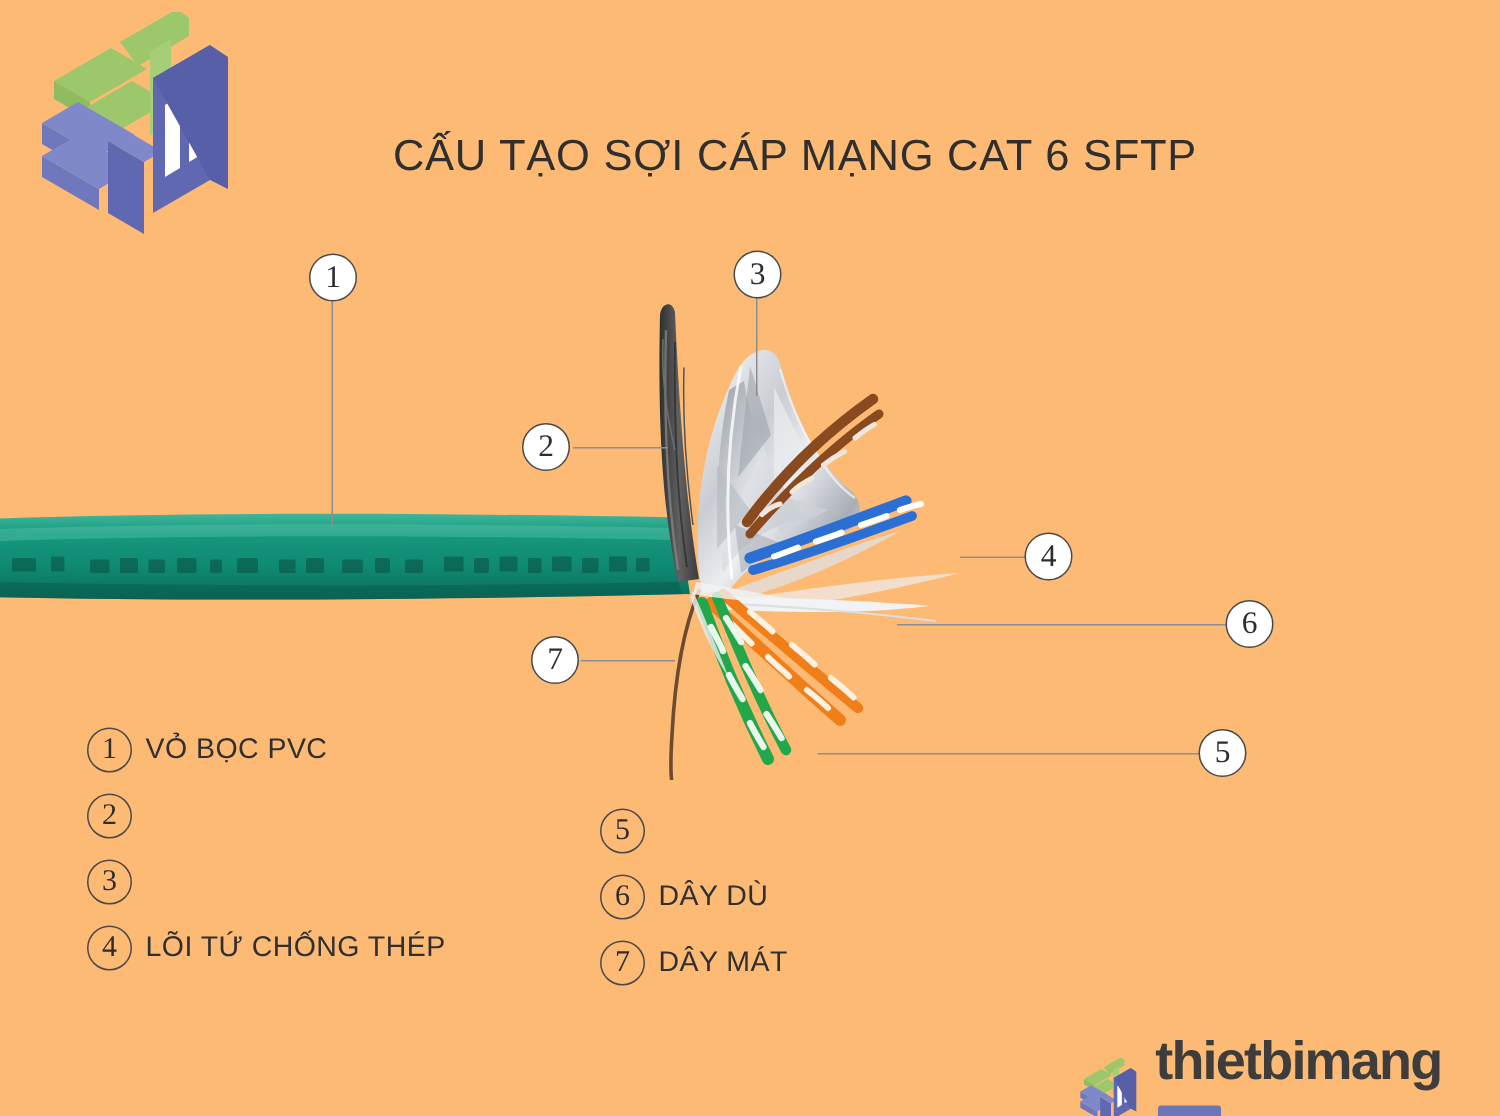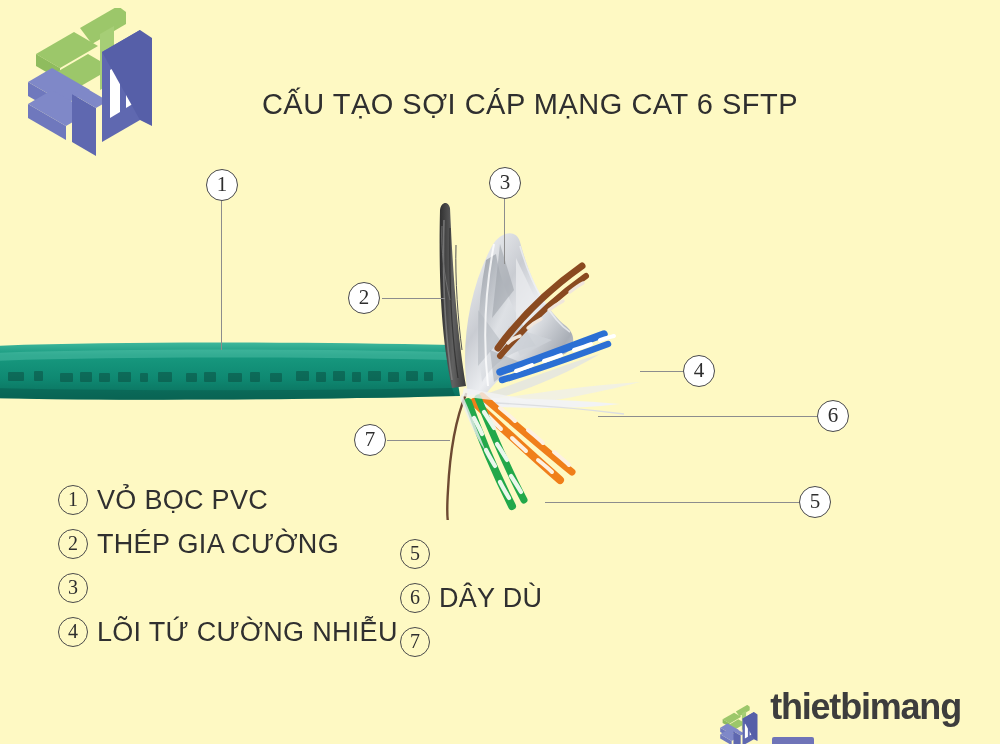--- a/index.html
+++ b/index.html
@@ -7,21 +7,21 @@
     padding: 0;
     background: #ffffff;
   }
   body {
     font-family: "Liberation Sans", sans-serif;
   }
   #page {
     position: relative;
     width: 1000px;
     height: 744px;
-    background: #fef9c3;
+    background: #fdba74;
     overflow: hidden;
   }
 
   
   #brand-logo {
     position: absolute;
     left: 14px;
     top: 8px;
     width: 150px;
     height: 150px;
@@ -105,21 +105,21 @@
     border-radius: 50%;
     box-sizing: border-box;
     text-align: center;
     line-height: 27px;
     font-family: "Liberation Serif", serif;
     font-size: 20px;
     color: #2e2e2e;
     margin-right: 9px;
   }
   .legend-text {
-    font-size: 27px;
+    font-size: 19px;
     color: #303030;
     letter-spacing: 0.3px;
   }
 
   
   #footer-logo {
     position: absolute;
     left: 716px;
     top: 686px;
     display: flex;
@@ -363,41 +363,41 @@
 
   <div id="legend">
 
     <div class="legend-col" id="legend-col-left">
       <div class="legend-item">
         <div class="legend-num">1</div>
         <div class="legend-text">VỎ BỌC PVC</div>
       </div>
       <div class="legend-item">
         <div class="legend-num">2</div>
-        <div class="legend-text">THÉP GIA CƯỜNG</div>
       </div>
       <div class="legend-item">
         <div class="legend-num">3</div>
       </div>
       <div class="legend-item">
         <div class="legend-num">4</div>
-        <div class="legend-text">LÕI TỨ CƯỜNG NHIỄU</div>
+        <div class="legend-text">LÕI TỨ CHỐNG THÉP</div>
       </div>
     </div>
 
     <div class="legend-col" id="legend-col-right">
       <div class="legend-item">
         <div class="legend-num">5</div>
       </div>
       <div class="legend-item">
         <div class="legend-num">6</div>
         <div class="legend-text">DÂY DÙ</div>
       </div>
       <div class="legend-item">
         <div class="legend-num">7</div>
+        <div class="legend-text">DÂY MÁT</div>
       </div>
     </div>
   </div>
 
   <div id="footer-logo">
     <svg id="footer-mark" viewBox="0 0 150 150">
       <polygon points="22,46 60,24 84,38 46,60" fill="#9cc76a"></polygon>
       <polygon points="22,46 46,60 46,72 22,58" fill="#8fbc5e"></polygon>
       <polygon points="36,68 74,46 98,60 60,82" fill="#9cc76a"></polygon>
       <polygon points="36,68 60,82 60,94 36,80" fill="#8fbc5e"></polygon>

